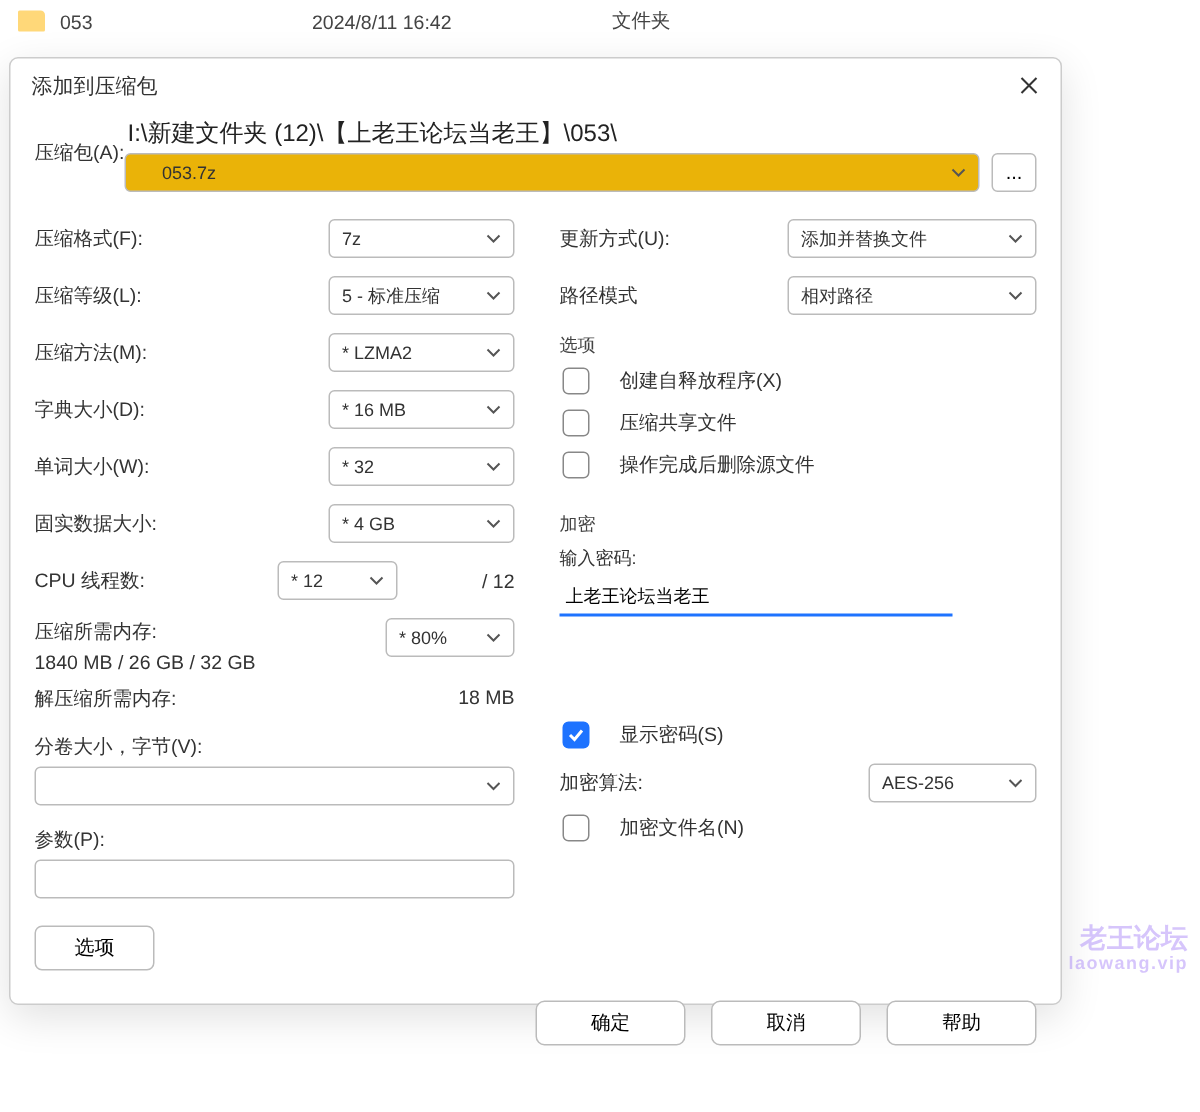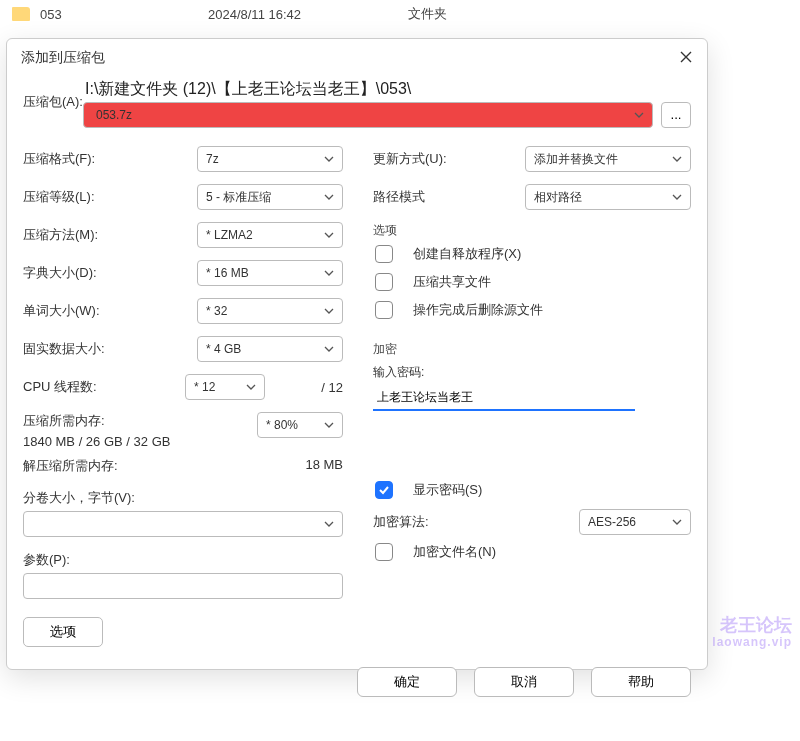--- a/index.html
+++ b/index.html
@@ -12,29 +12,29 @@
   .titlebar { display: flex; align-items: center; justify-content: space-between; padding: 10px 12px 8px 14px; }
   .titlebar .title { font-size: 14px; }
   .close { width: 18px; height: 18px; display:flex; align-items:center; justify-content:center; cursor:pointer; }
   .close svg { width: 12px; height: 12px; }
   .body { padding: 4px 16px 14px 16px; }
   .arch-row { display: flex; align-items: flex-start; margin-bottom: 18px; }
   .arch-label { width: 60px; padding-top: 14px; }
   .arch-fields { flex: 1; }
   .path-text { font-size: 16px; color: #222; margin-bottom: 2px; padding-left: 2px; }
   .arch-line { display: flex; gap: 8px; }
-  .arch-select { flex: 1; height: 26px; border: 1px solid #bbb; border-radius: 4px; padding: 0 24px 0 12px; font-size: 12px; background:#ef4444; position:relative; line-height:24px; }
+  .arch-select { flex: 1; height: 26px; border: 1px solid #bbb; border-radius: 4px; padding: 0 24px 0 24px; font-size: 12px; background:#eab308; position:relative; line-height:24px; }
   .browse { width: 30px; height: 26px; border: 1px solid #bbb; border-radius: 4px; background:#fff; text-align:center; line-height:22px; }
   .chev { position:absolute; right:8px; top:50%; transform:translateY(-50%); }
   .chev svg { width:10px; height:10px; display:block; }
   .columns { display: flex; gap: 30px; }
   .col { flex: 1; }
   .form-row { display: flex; align-items: center; margin-bottom: 12px; min-height: 26px; }
   .form-row .label { flex: 1; }
-  .form-row .field { width: 146px; }
+  .form-row .field { width: 124px; }
   .sel { position: relative; height: 26px; border: 1px solid #bbb; border-radius: 4px; background:#fff; line-height:24px; padding: 0 22px 0 8px; font-size: 12px; }
   .sel.small { width: 80px; }
   .suffix { margin-left: 8px; width: 46px; text-align:right; }
   .mem-row { margin-bottom: 4px; }
   .mem-val { color:#333; }
   .decomp-row { display:flex; justify-content:space-between; margin: 8px 0 14px 0; }
   .full-input { width: 320px; height: 26px; border:1px solid #bbb; border-radius:4px; padding:0 22px 0 8px; position:relative; line-height:24px; background:#fff; }
   .param-input { width: 320px; height: 26px; border:1px solid #bbb; border-radius:4px; padding:0 8px; background:#fff; }
   .opt-btn { width: 80px; height: 30px; border:1px solid #bbb; border-radius:5px; background:#fff; margin-top: 18px; }
   .section-title { font-size: 12px; color:#444; margin: 12px 0 6px 0; }

